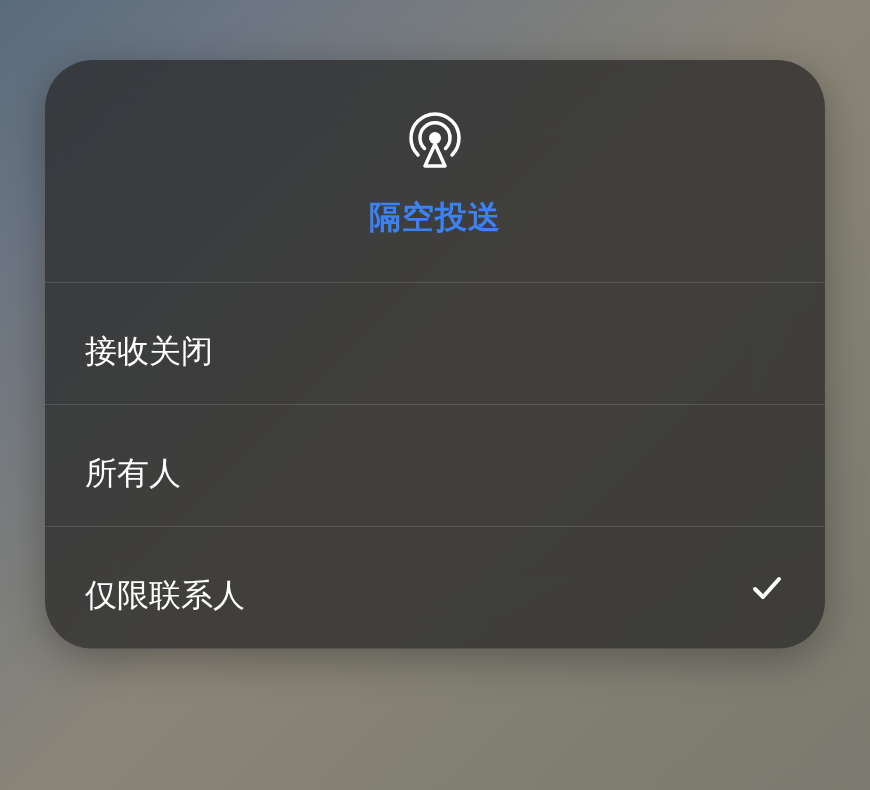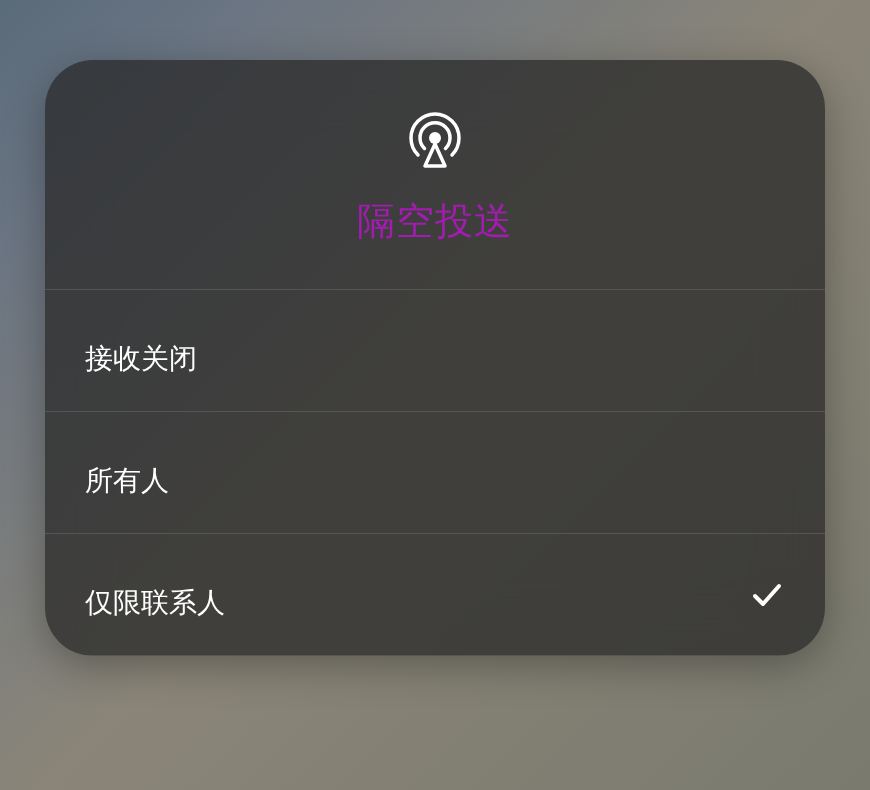--- a/index.html
+++ b/index.html
@@ -37,44 +37,44 @@
       border-bottom: 1px solid rgba(255, 255, 255, 0.12);
     }
     
     .airdrop-icon {
       width: 60px;
       height: 60px;
       margin-bottom: 28px;
     }
     
     .title {
-      color: #a21caf;
-      font-size: 38px;
-      font-weight: 400;
+      color: #3b82f6;
+      font-size: 32px;
+      font-weight: 700;
       letter-spacing: 1px;
     }
     
     .options {
       display: flex;
       flex-direction: column;
     }
     
     .option-row {
       display: flex;
       align-items: center;
       justify-content: space-between;
       padding: 0 40px;
       height: 122px;
       border-bottom: 1px solid rgba(255, 255, 255, 0.12);
       cursor: pointer;
     }
     
     .option-label {
       color: #ffffff;
-      font-size: 28px;
+      font-size: 32px;
       font-weight: 400;
       margin-top: 16px;
     }
     
     .checkmark {
       width: 36px;
       height: 36px;
       color: #ffffff;
       display: flex;
       align-items: center;

